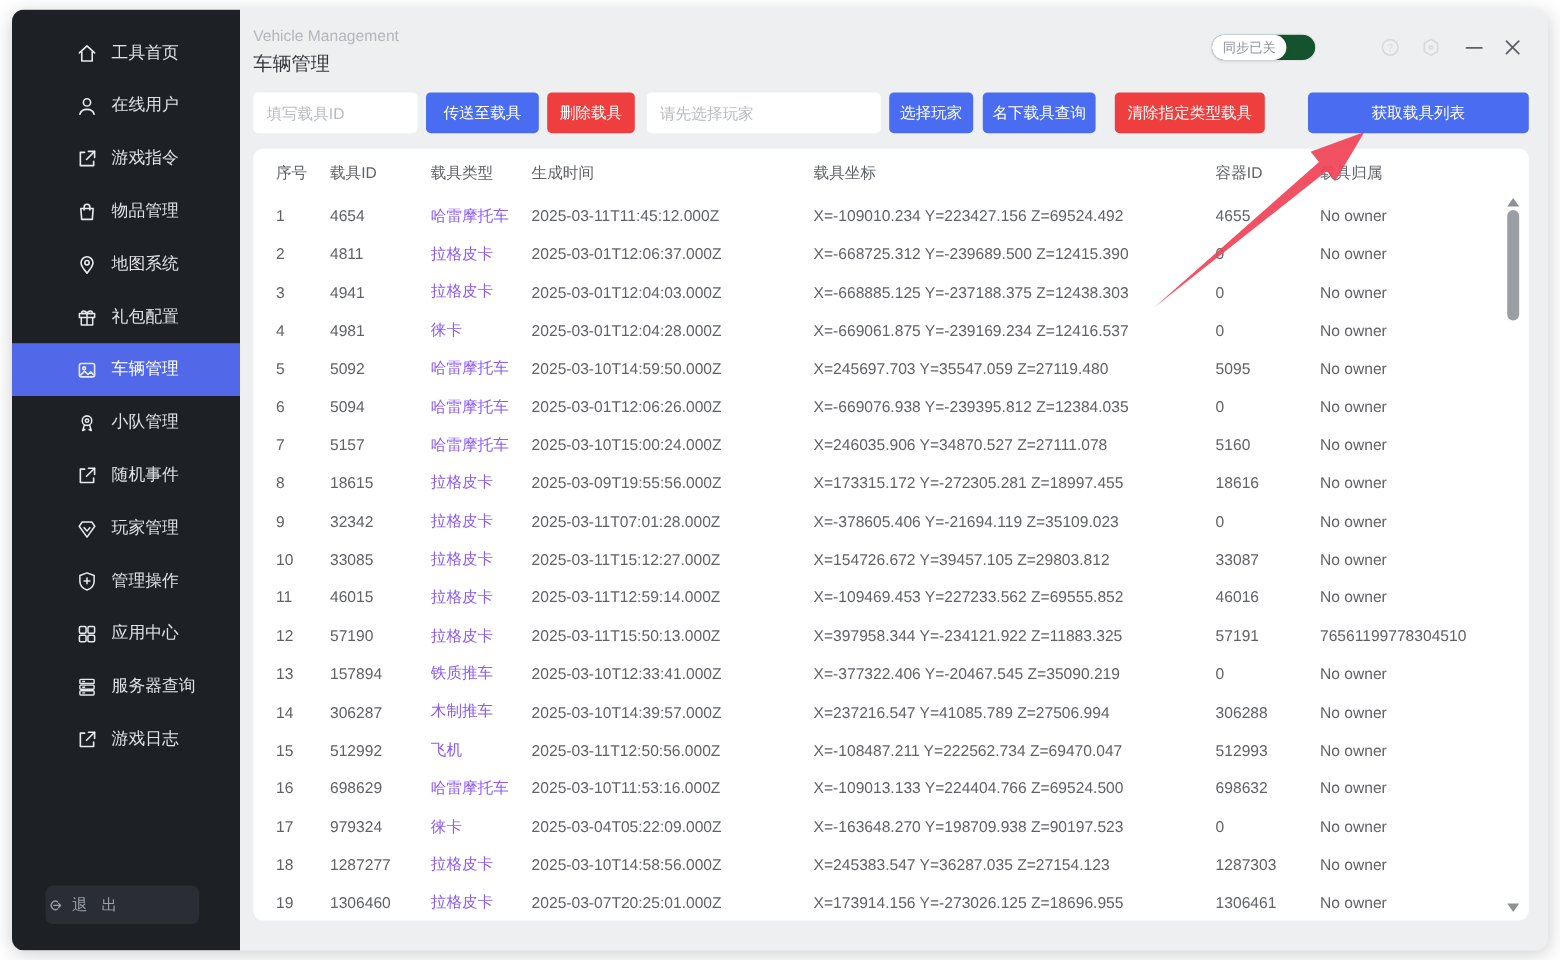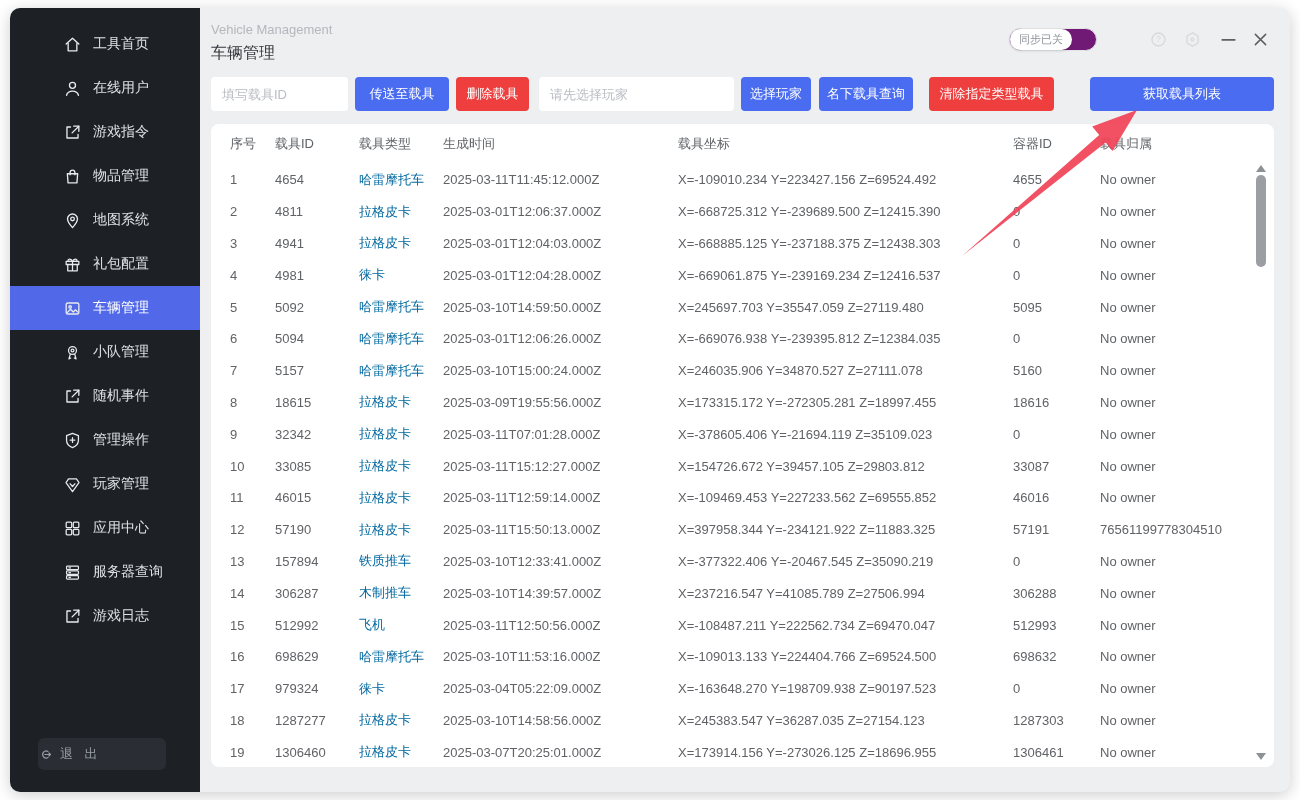--- a/index.html
+++ b/index.html
@@ -24,21 +24,21 @@
     border-radius:6px; color:#9aa0a8; font-size:13px; letter-spacing:4px; display:flex;
     align-items:center; justify-content:flex-start; gap:7px; cursor:pointer;
     font-family:inherit; }
   .logout-btn svg { width:15px; height:15px; }
   
   .main { flex:1; position:relative; display:flex; flex-direction:column; }
   .m-header { display:flex; justify-content:space-between; align-items:flex-start; padding:14px 20px 0 11px; }
   .subtitle { font-size:13px; color:#b4b7bc; margin-bottom:6px; }
   .page-title { font-size:16px; color:#33363b; font-weight:500; }
   .win-controls { display:flex; align-items:center; margin-top:6px; }
-  .sync-toggle { width:88px; height:23px; border:1px solid #e3e4e6; background:#701a75;
+  .sync-toggle { width:88px; height:23px; border:1px solid #e3e4e6; background:#14532d;
     border-radius:12px; display:flex; align-items:center; cursor:pointer; }
   .sync-knob { height:21px; padding:0 9px; background:#fff; border-radius:11px;
     box-shadow:0 1px 3px rgba(0,0,0,.13); font-size:11px; color:#8f9399;
     display:flex; align-items:center; white-space:nowrap; }
   .tb-icon { color:#d7d9dc; margin-left:15px; cursor:pointer; display:flex; }
   .tb-icon svg { width:19px; height:19px; }
   .tb-icon.dark { color:#5c6066; }
   .tb-icon.help { margin-left:52px; }
   .tb-icon.min { margin-left:17px; }
   .tb-icon.close { margin-left:13px; }
@@ -60,21 +60,21 @@
   .b-clear { width:125px; margin-left:16px; }
   .b-getlist { width:184px; margin-left:auto; }
   
   .card { position:relative; margin:13px 16px 0 11px; height:643px; background:#fff;
     border-radius:8px; overflow:hidden; }
   .t-grid { display:grid; grid-template-columns:45px 84px 84px 235px 335px 87px 1fr;
     align-items:center; padding-left:19px; padding-right:34px; }
   .t-head { height:40px; font-size:13px; color:#5f6266; }
   .t-row { height:31.8px; font-size:13px; color:#606266; }
   .t-cell { overflow:hidden; white-space:nowrap; }
-  .t-cell.link { color:#0369a1; cursor:pointer; }
+  .t-cell.link { color:#8b5cf6; cursor:pointer; }
   
   .sbar { position:absolute; top:41px; right:7px; bottom:7px; width:12px; }
   .sb-up, .sb-down { width:0; height:0; border-left:5px solid transparent; border-right:5px solid transparent;
     margin:0 auto; cursor:pointer; }
   .sb-up { border-bottom:7px solid #8d9095; }
   .sb-down { border-top:7px solid #8d9095; position:absolute; bottom:0; left:1px; }
   .sb-thumb { width:10px; height:92px; margin:3px auto 0; background:#9b9ea3; border-radius:5px; cursor:grab; }
   
   .arrow-overlay { position:absolute; left:0; top:0; width:1280px; height:784px;
     pointer-events:none; z-index:6; }
@@ -169,35 +169,35 @@
             <svg viewBox="0 0 24 24" fill="none" stroke="currentColor" stroke-width="1.7" stroke-linecap="round" stroke-linejoin="round">
               <path d="M9.5 5H5v14h14v-4.5"></path>
               <path d="M13.5 4H20v6.5"></path>
               <path d="M20 4l-8.5 8.5"></path>
             </svg>
           </span>
     <span class="s-label">随机事件</span>
   </div>
         <div class="side-item">
     <span class="s-icon">
+            <svg viewBox="0 0 24 24" fill="none" stroke="currentColor" stroke-width="1.6" stroke-linejoin="round">
+              <path d="M12 21 3.8 9.5 7 5h10l3.2 4.5z"></path>
+              <path d="M8.5 10.5l3.5 4 3.5-4"></path>
+            </svg>
+          </span>
+    <span class="s-label">玩家管理</span>
+  </div>
+        <div class="side-item">
+    <span class="s-icon">
             <svg viewBox="0 0 24 24" fill="none" stroke="currentColor" stroke-width="1.6" stroke-linecap="round" stroke-linejoin="round">
               <path d="M12 3l7.5 2.8v6c0 4.8-3.3 7.8-7.5 9.2-4.2-1.4-7.5-4.4-7.5-9.2v-6z"></path>
               <path d="M12 8.5v6M9 11.5h6"></path>
             </svg>
           </span>
     <span class="s-label">管理操作</span>
-  </div>
-        <div class="side-item">
-    <span class="s-icon">
-            <svg viewBox="0 0 24 24" fill="none" stroke="currentColor" stroke-width="1.6" stroke-linejoin="round">
-              <path d="M12 21 3.8 9.5 7 5h10l3.2 4.5z"></path>
-              <path d="M8.5 10.5l3.5 4 3.5-4"></path>
-            </svg>
-          </span>
-    <span class="s-label">玩家管理</span>
   </div>
         <div class="side-item">
     <span class="s-icon">
             <svg viewBox="0 0 24 24" fill="none" stroke="currentColor" stroke-width="1.6">
               <rect x="4" y="4" width="7" height="7" rx="1.3"></rect>
               <rect x="13" y="4" width="7" height="7" rx="1.3"></rect>
               <rect x="4" y="13" width="7" height="7" rx="1.3"></rect>
               <rect x="13" y="13" width="7" height="7" rx="1.3"></rect>
             </svg>
           </span>

